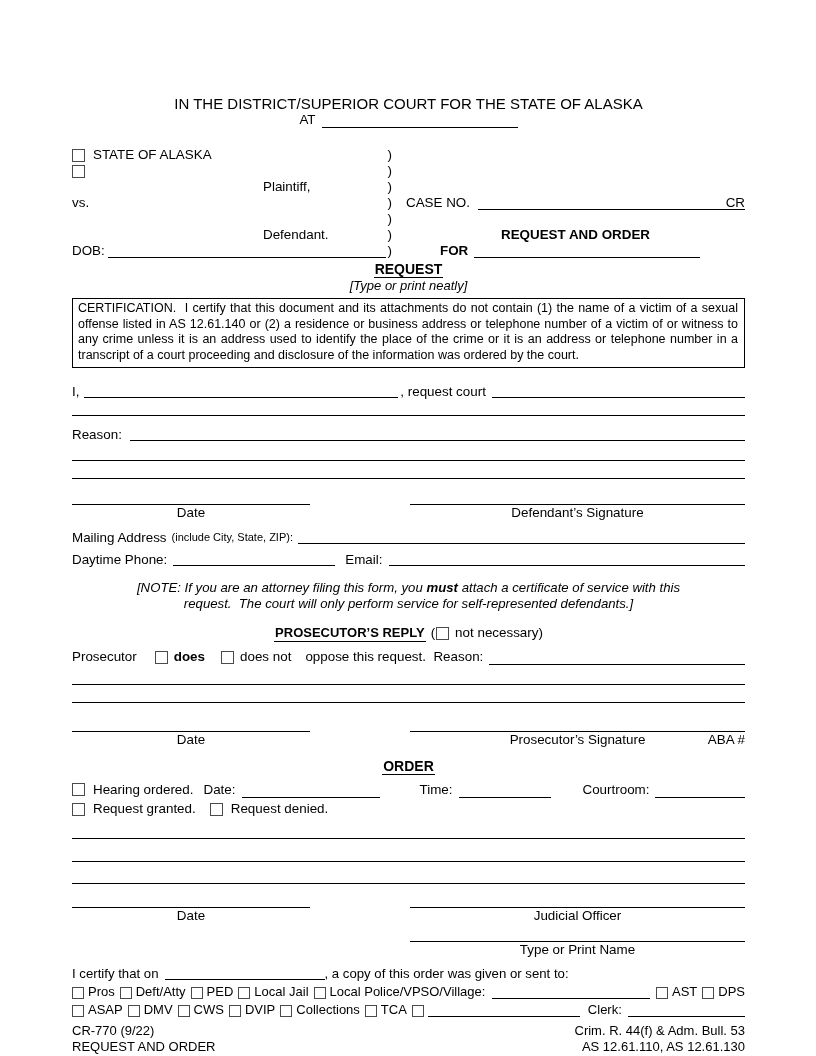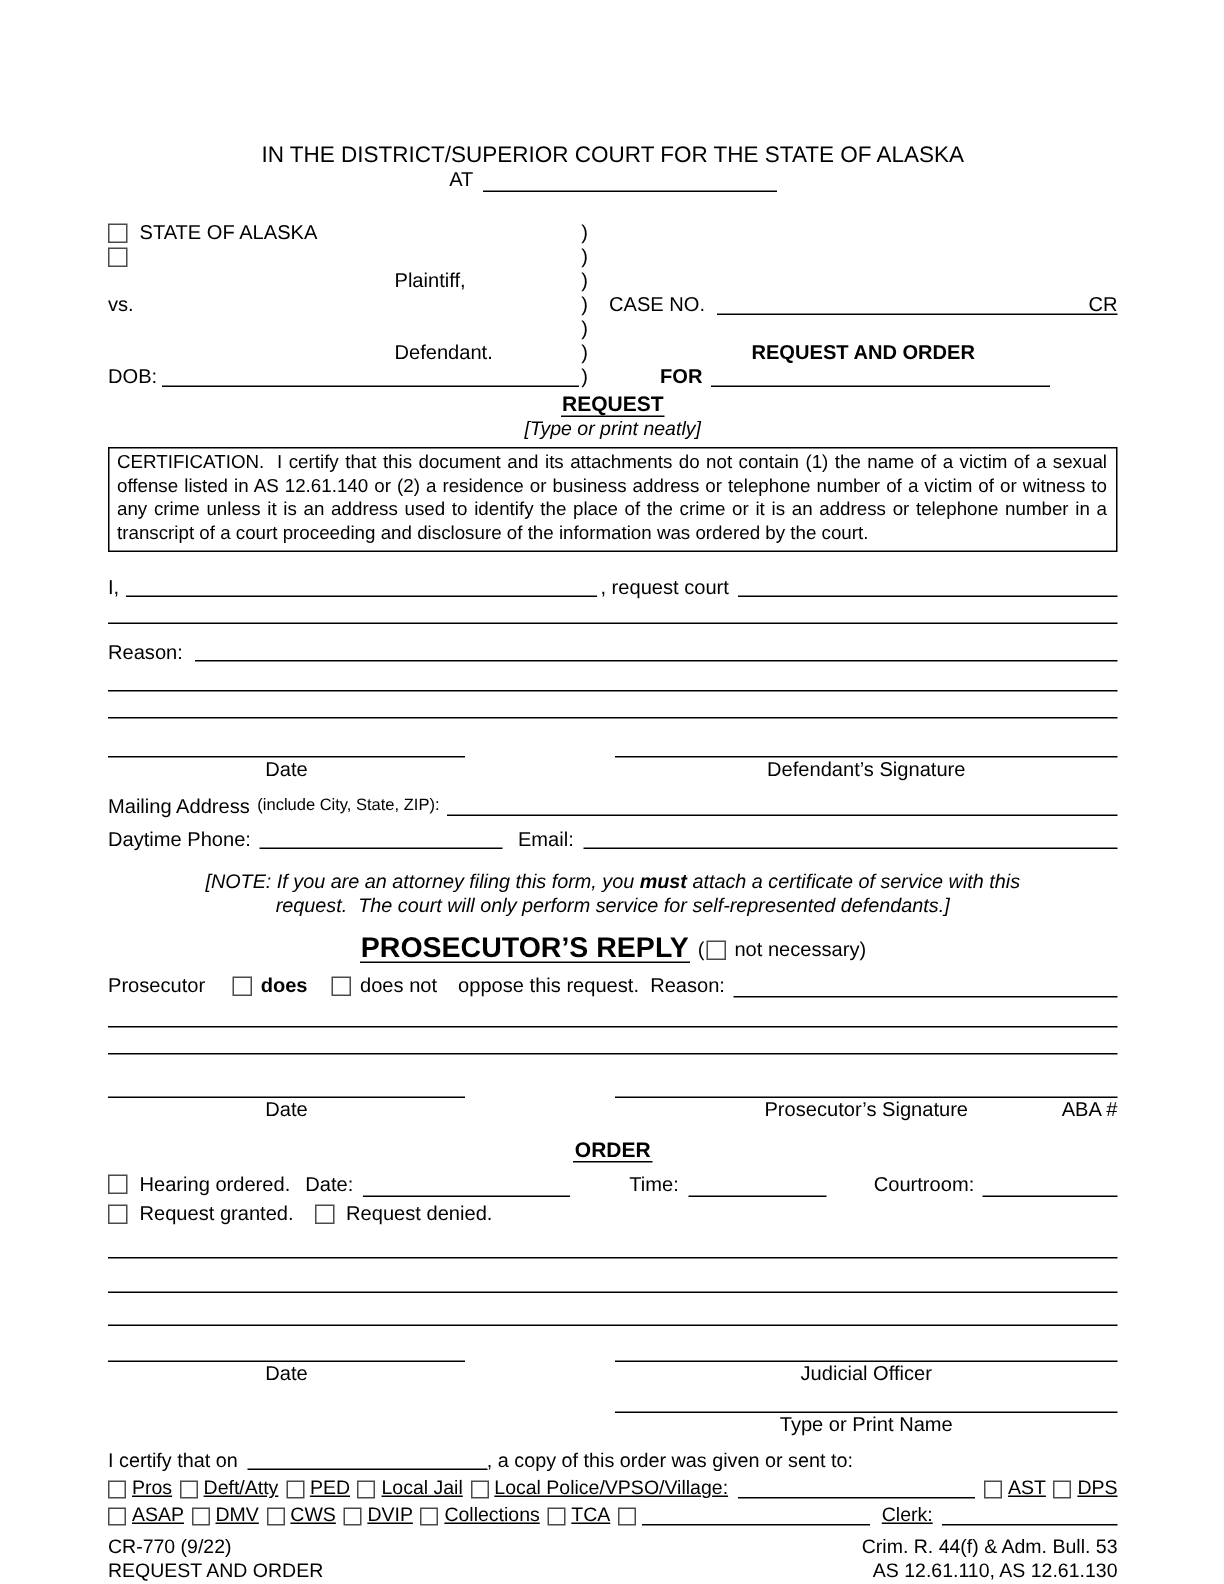--- a/index.html
+++ b/index.html
@@ -51,21 +51,21 @@
   .phone-row{height:22px;}
   .note{margin-top:12px;font-style:italic;font-size:13.2px;}
   .note div{height:16px;}
   .pros-head{margin-top:12px;display:flex;justify-content:center;align-items:center;height:18px;}
   .pros-row{margin-top:5px;height:20px;}
   .order-head{margin-top:10px;height:17px;}
   .hearing-row{margin-top:5px;height:19px;}
   .granted-row{height:20px;align-items:center;display:flex;}
   .footer{margin-top:5px;display:flex;justify-content:space-between;font-size:13px;line-height:16px;}
   .footer .right{text-align:right;}
-  .dist{font-size:13px;height:18px;display:flex;align-items:flex-end;text-decoration:underline;}
+  .dist{font-size:13px;height:18px;display:flex;align-items:flex-end;}
   .dist .lab{margin:0 5px 0 4px;}
   .gap8{margin-left:8px;}
 </style>
 </head>
 <body>
 
 <div class="page">
 
   <div class="hdr b-none">IN THE DISTRICT/SUPERIOR COURT FOR THE STATE OF ALASKA</div>
   <div class="at-row">
@@ -169,21 +169,21 @@
   </div>
 
   <div class="note ctr">
     <div>
       <span class="ws">[NOTE: If you are an attorney filing this form, you </span><span class="b">must</span><span class="ws"> attach a certificate of service with this</span>
     </div>
     <div class="ws">request.  The court will only perform service for self-represented defendants.]</div>
   </div>
 
   <div class="pros-head">
-    <span class="b head-ul" style="font-size:19px;">PROSECUTOR’S REPLY</span>
+    <span class="b head-ul" style="font-size:13px;">PROSECUTOR’S REPLY</span>
     <span style="margin-left:5px;">(</span>
     <span class="cb" style="margin:0 6px 0 1px;"></span>
     <span>not necessary)</span>
   </div>
   <div class="vrow pros-row">
     <span>Prosecutor</span>
     <span class="cb" style="margin-left:18px;"></span>
     <span style="margin-left:6px;font-weight:bold;">does</span>
     <span class="cb" style="margin-left:16px;"></span>
     <span style="margin-left:6px;">does not</span>

